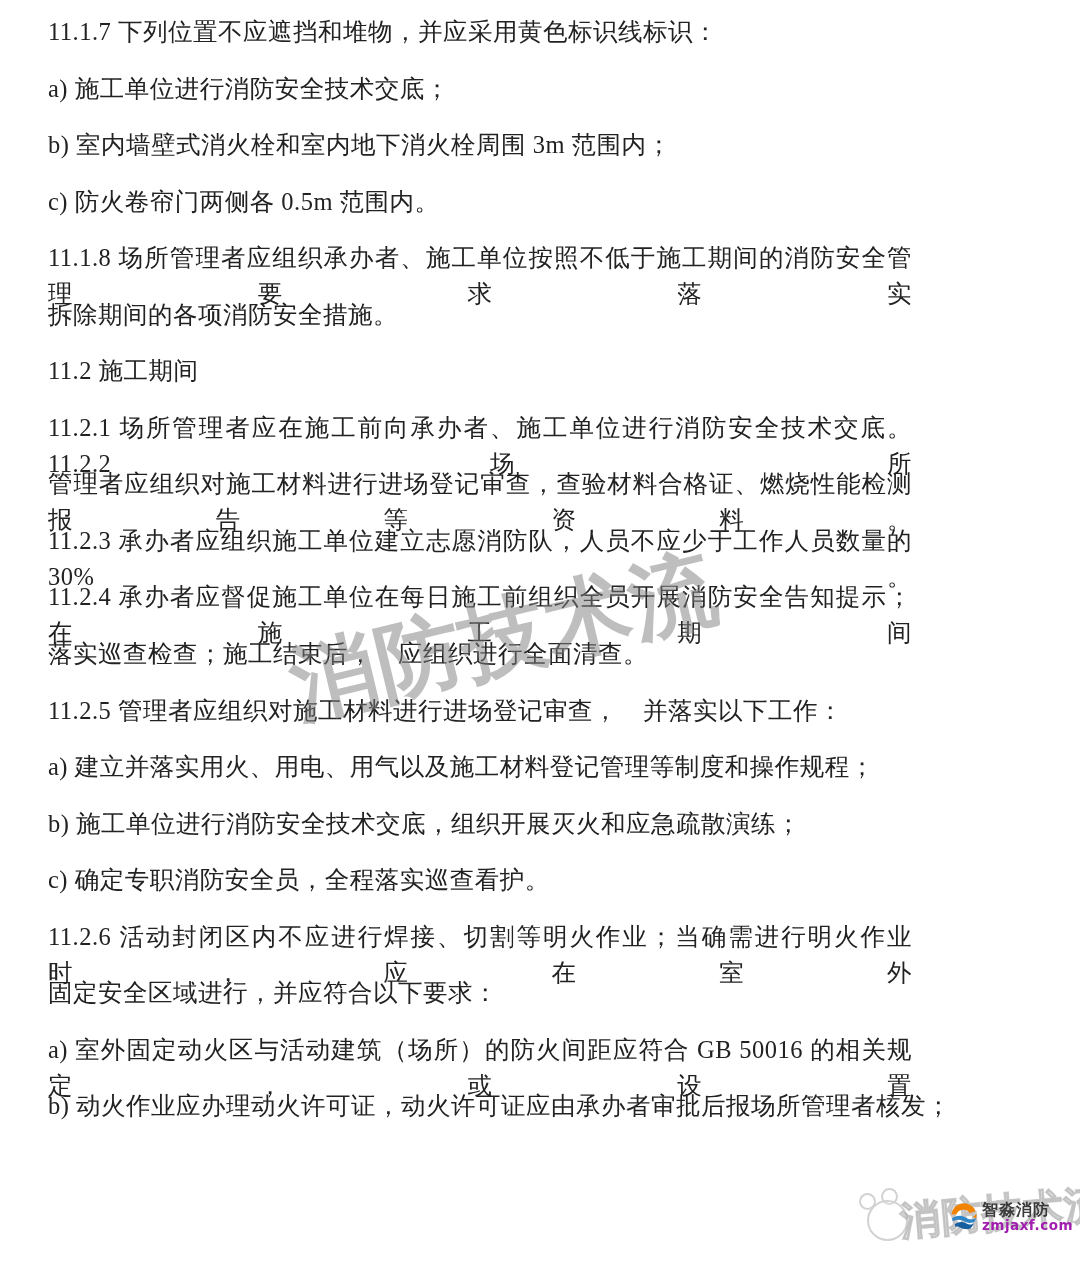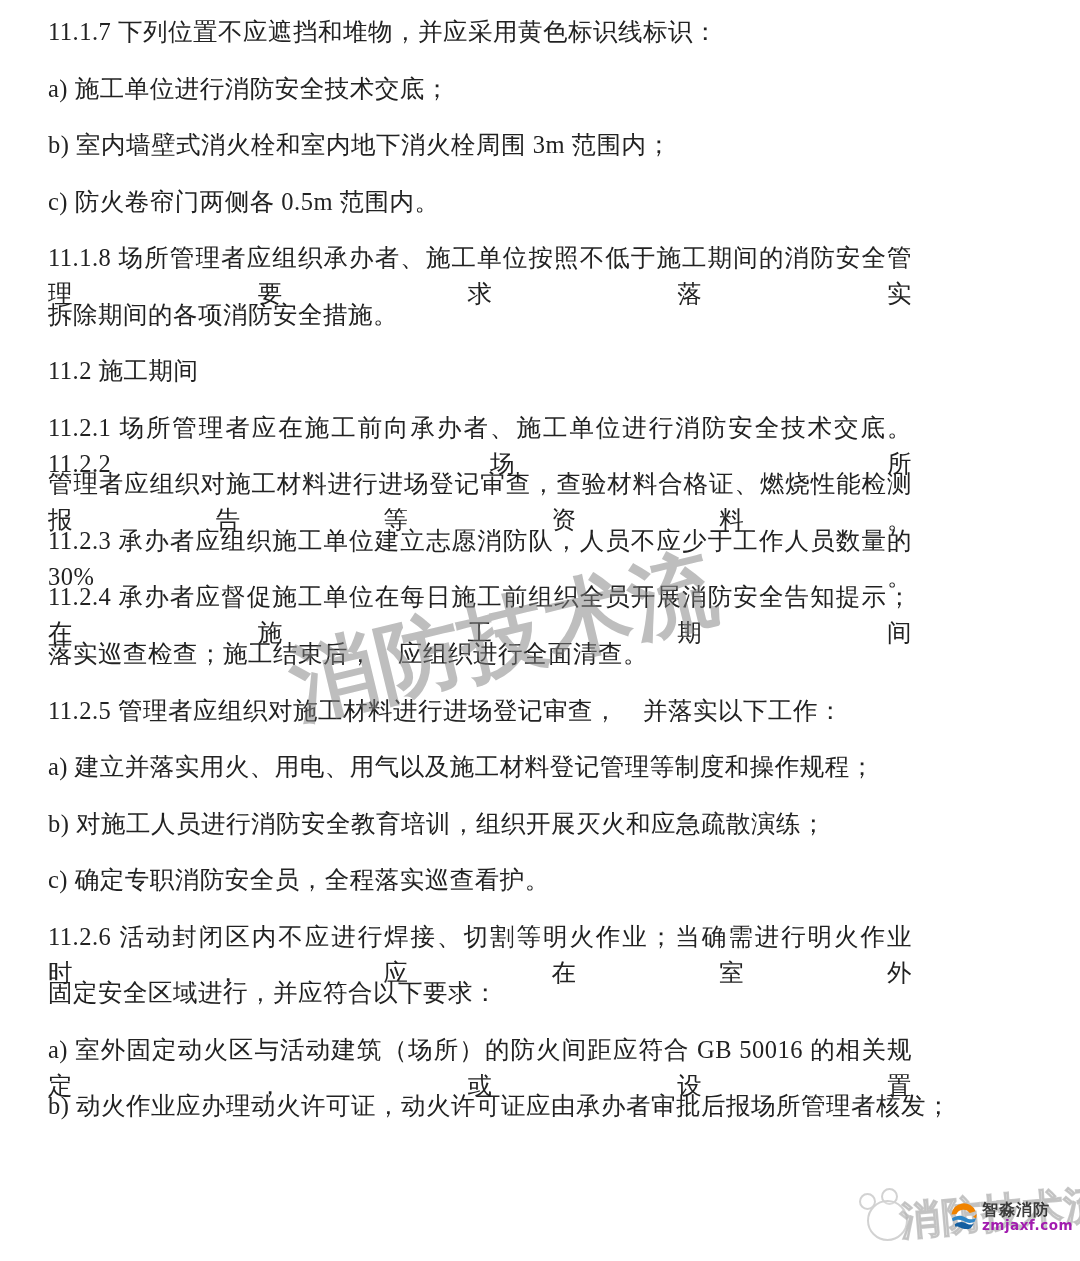--- a/index.html
+++ b/index.html
@@ -99,21 +99,21 @@
     <div class="line justify">11.1.8 场所管理者应组织承办者、施工单位按照不低于施工期间的消防安全管理要求落实</div>
     <div class="line">拆除期间的各项消防安全措施。</div>
     <div class="line">11.2 施工期间</div>
     <div class="line justify">11.2.1 场所管理者应在施工前向承办者、施工单位进行消防安全技术交底。11.2.2 场所</div>
     <div class="line justify">管理者应组织对施工材料进行进场登记审查，查验材料合格证、燃烧性能检测报告等资料。</div>
     <div class="line justify">11.2.3 承办者应组织施工单位建立志愿消防队，人员不应少于工作人员数量的 30%。</div>
     <div class="line justify">11.2.4 承办者应督促施工单位在每日施工前组织全员开展消防安全告知提示；在施工期间</div>
     <div class="line">落实巡查检查；施工结束后，　应组织进行全面清查。</div>
     <div class="line">11.2.5 管理者应组织对施工材料进行进场登记审查，　并落实以下工作：</div>
     <div class="line">a) 建立并落实用火、用电、用气以及施工材料登记管理等制度和操作规程；</div>
-    <div class="line">b) 对施工人员进行消防安全教育培训，组织开展灭火和应急疏散演练；</div>
+    <div class="line">b) 施工单位进行消防安全技术交底，组织开展灭火和应急疏散演练；</div>
     <div class="line">c) 确定专职消防安全员，全程落实巡查看护。</div>
     <div class="line justify">11.2.6 活动封闭区内不应进行焊接、切割等明火作业；当确需进行明火作业时，应在室外</div>
     <div class="line">固定安全区域进行，并应符合以下要求：</div>
     <div class="line justify">a) 室外固定动火区与活动建筑（场所）的防火间距应符合 GB 50016 的相关规定，或设置</div>
     <div class="line">b) 动火作业应办理动火许可证，动火许可证应由承办者审批后报场所管理者核发；</div>
   </div>
 
   <div class="wm-center">消防技术流</div>
 
   <div class="wm-bottom">消防技术流</div>

